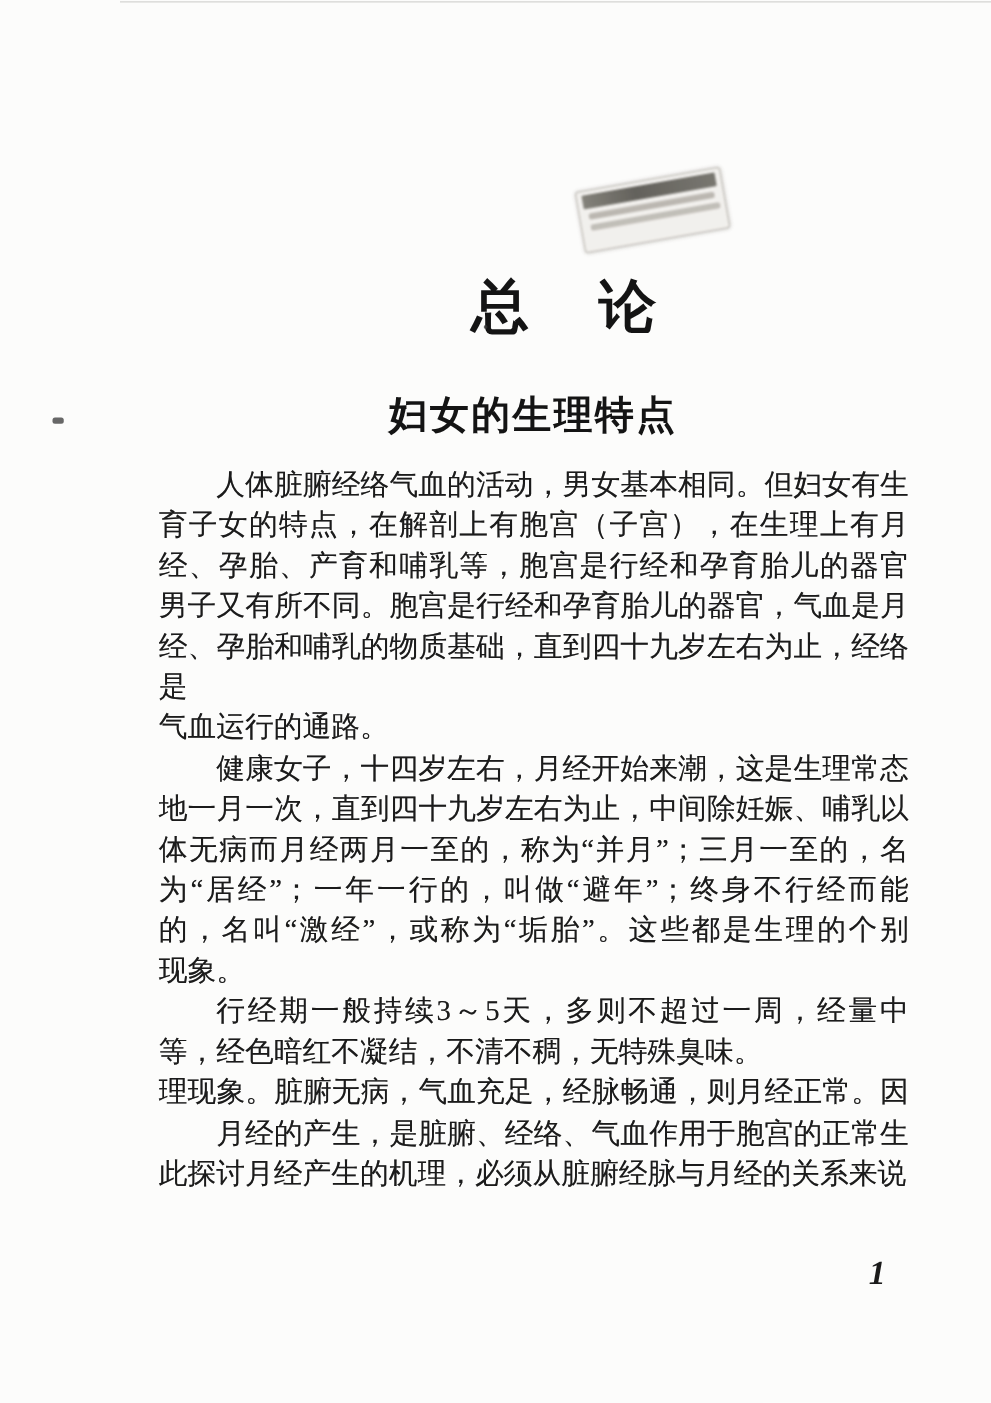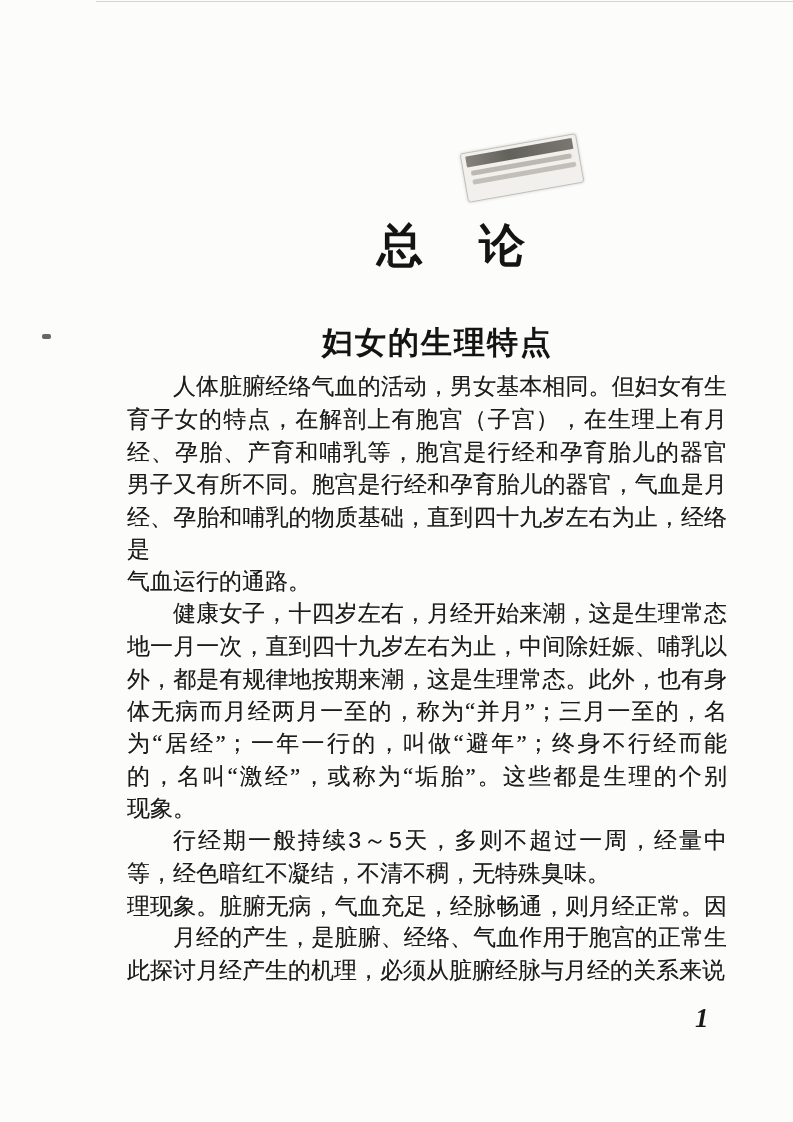--- a/index.html
+++ b/index.html
@@ -54,21 +54,21 @@
     font-size: 46px;
     line-height: 50px;
     font-weight: 800;
     letter-spacing: 5px;
     color: #141414;
     white-space: pre;
   }
   .section {
     position: absolute;
     left: 310px; top: 313px;
-    margin: 12px;
+    margin: 1px;
     font-family: "Liberation Sans", "DejaVu Sans", sans-serif;
     font-size: 31px;
     line-height: 36px;
     font-weight: 800;
     letter-spacing: 2px;
     color: #141414;
     white-space: pre;
   }
   .body-text {
     position: absolute;
@@ -76,21 +76,21 @@
     width: 600px;
     font-size: 23px;
     line-height: 32.4px;
     text-shadow: 0 0 .4px rgba(20,20,20,.45);
   }
   .bodyline {
     text-align: justify;
     text-align-last: justify;
     white-space: normal;
   }
-  .bodyline.para-first { text-indent: 2em; font-family: Liberation Mono, monospace; }
+  .bodyline.para-first { text-indent: 2em; }
   .bodyline.para-last { text-align-last: left; }
   .pageno {
     position: absolute;
     left: 695px; top: 1003px;
     font-family: "Liberation Serif", "DejaVu Serif", serif;
     font-style: italic;
     font-weight: 700;
     font-size: 27px;
     color: #1a1a1a;
   }
@@ -131,21 +131,20 @@
 
   <div id="body-text" class="body-text">
       <div class="bodyline para-first">人体脏腑经络气血的活动，男女基本相同。但妇女有生</div>
       <div class="bodyline">育子女的特点，在解剖上有胞宫（子宫），在生理上有月</div>
       <div class="bodyline">经、孕胎、产育和哺乳等，胞宫是行经和孕育胎儿的器官</div>
       <div class="bodyline">男子又有所不同。胞宫是行经和孕育胎儿的器官，气血是月</div>
       <div class="bodyline">经、孕胎和哺乳的物质基础，直到四十九岁左右为止，经络是</div>
       <div class="bodyline para-last">气血运行的通路。</div>
       <div class="bodyline para-first">健康女子，十四岁左右，月经开始来潮，这是生理常态</div>
       <div class="bodyline">地一月一次，直到四十九岁左右为止，中间除妊娠、哺乳以</div>
-      <div class="bodyline">外，都是有规律地按期来潮，这是生理常态。此外，也有身</div>
       <div class="bodyline">体无病而月经两月一至的，称为“并月”；三月一至的，名</div>
       <div class="bodyline">为“居经”；一年一行的，叫做“避年”；终身不行经而能</div>
       <div class="bodyline">的，名叫“激经”，或称为“垢胎”。这些都是生理的个别</div>
       <div class="bodyline para-last">现象。</div>
       <div class="bodyline para-first">行经期一般持续3～5天，多则不超过一周，经量中</div>
       <div class="bodyline para-last">等，经色暗红不凝结，不清不稠，无特殊臭味。</div>
       <div class="bodyline">理现象。脏腑无病，气血充足，经脉畅通，则月经正常。因</div>
       <div class="bodyline para-first">月经的产生，是脏腑、经络、气血作用于胞宫的正常生</div>
       <div class="bodyline para-last">此探讨月经产生的机理，必须从脏腑经脉与月经的关系来说</div>
     </div>

